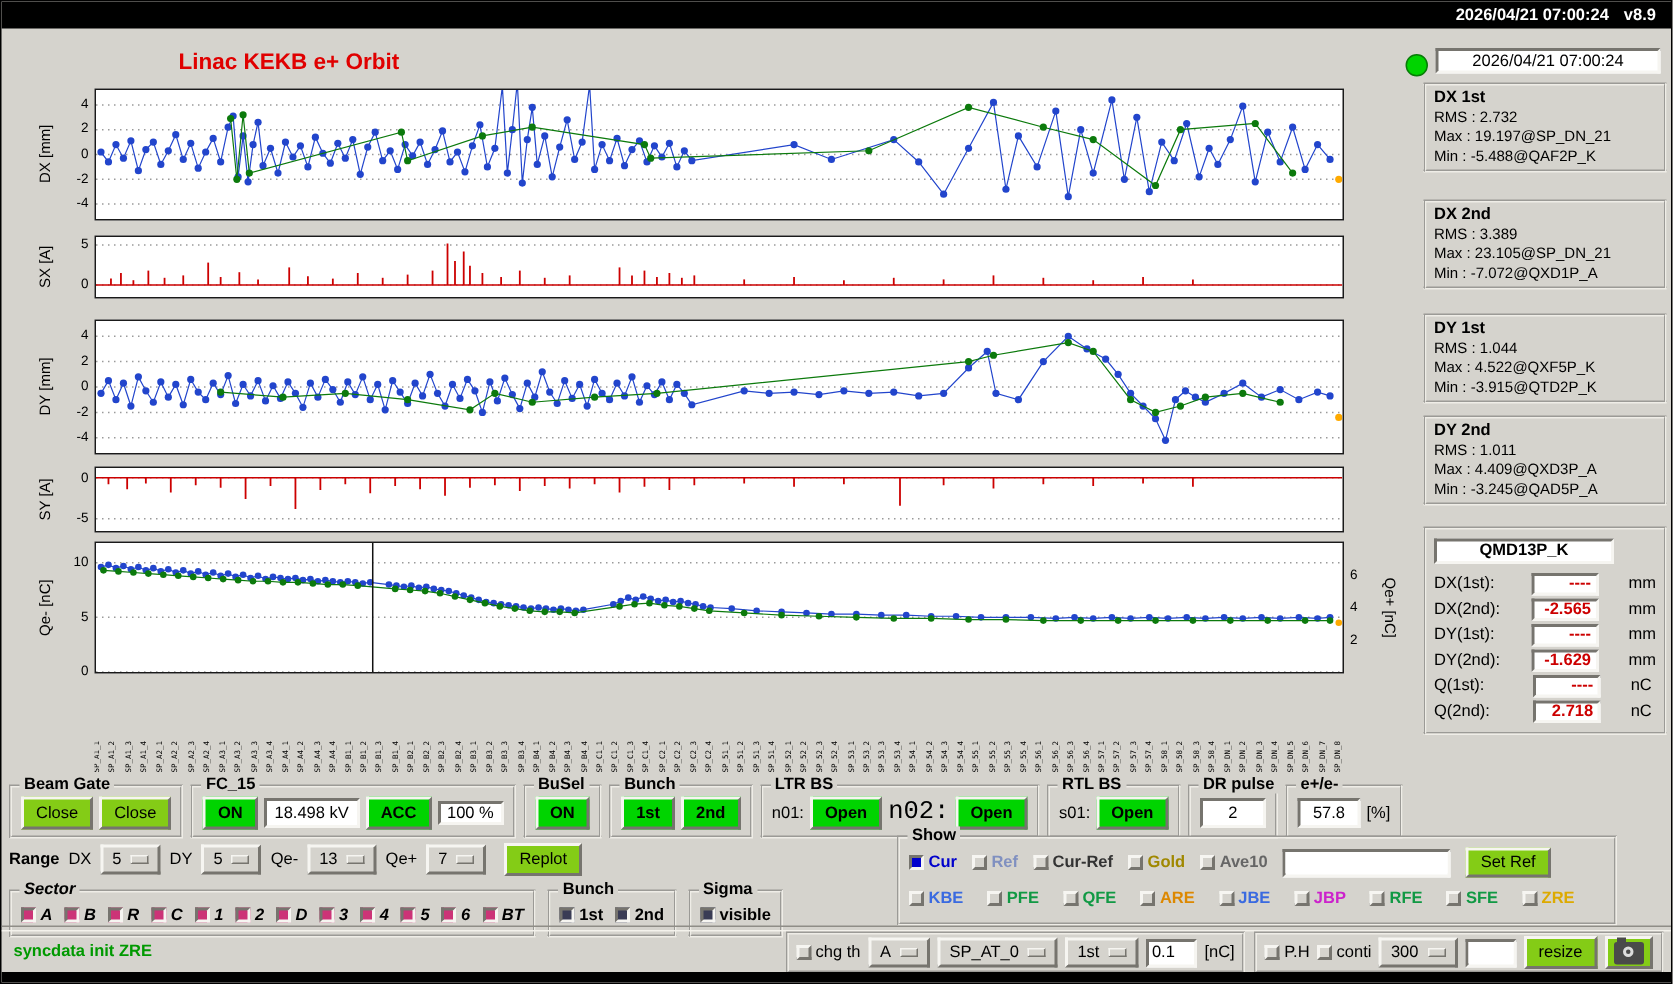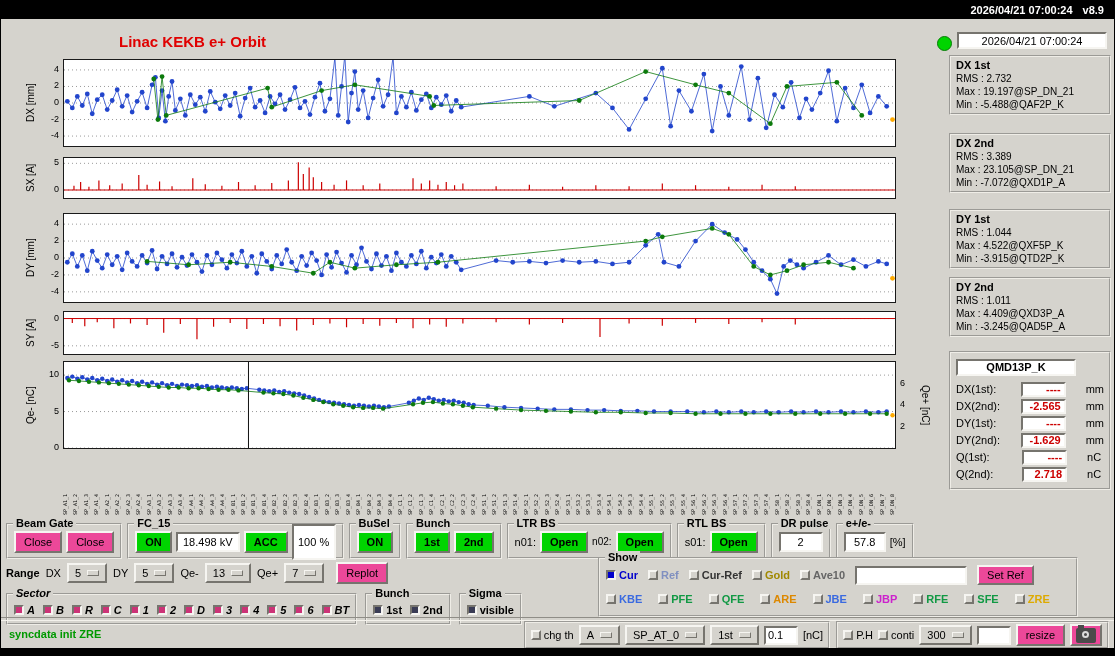--- a/index.html
+++ b/index.html
@@ -9,21 +9,21 @@
     font-size:11px;font-weight:bold;display:flex;justify-content:flex-end;align-items:center;gap:10px;
     padding-right:10px;box-sizing:border-box;}
   .red-title{position:absolute;left:118px;top:32px;color:#e00000;font-size:15px;font-weight:bold;}
   .lamp{position:absolute;left:936px;top:35px;width:13px;height:13px;border-radius:50%;
     background:#00d400;border:1px solid #077d07;}
   .dtbox{position:absolute;left:956px;top:31px;width:150px;height:17px;}
   .vbox{background:#fff;border-top:2px solid #76746e;border-left:2px solid #76746e;
     border-bottom:2px solid #f6f5f1;border-right:2px solid #f6f5f1;box-sizing:border-box;
     font-size:11px;color:#000;display:inline-flex;align-items:center;justify-content:center;padding:0 3px;}
   .vbox.red{color:#cc0000;font-weight:bold;}
-  .btn{background:#ec4899;border-top:2px solid #f6f5f1;border-left:2px solid #f6f5f1;
+  .btn{background:#84cc16;border-top:2px solid #f6f5f1;border-left:2px solid #f6f5f1;
     border-bottom:2px solid #76746e;border-right:2px solid #76746e;box-sizing:border-box;
     font-size:11px;color:#000;display:inline-flex;align-items:center;justify-content:center;
     padding:1px 8px;height:22px;cursor:pointer;font-family:"Liberation Sans",sans-serif;}
   .btn.green{background:#00d400;font-weight:bold;}
   .dd{background:#d5d3cd;border-top:2px solid #f6f5f1;border-left:2px solid #f6f5f1;
     border-bottom:2px solid #76746e;border-right:2px solid #76746e;box-sizing:border-box;
     font-size:11px;display:inline-flex;align-items:center;gap:6px;padding:1px 6px;height:20px;cursor:pointer;}
   .dd-bar{width:10px;height:4px;background:#d5d3cd;border-top:1px solid #f6f5f1;border-left:1px solid #f6f5f1;
     border-bottom:1px solid #76746e;border-right:1px solid #76746e;}
   .grp{position:relative;border:2px groove #efede7;padding:4px 6px 3px 6px;display:flex;
@@ -845,36 +845,36 @@
     <div class="grp">
       <span class="grp-label">Beam Gate</span>
       <button class="btn">Close</button>
       <button class="btn">Close</button>
     </div>
     <div class="grp">
       <span class="grp-label">FC_15</span>
       <button class="btn green">ON</button>
       <span class="vbox" style="height:20px;min-width:64px;">18.498 kV</span>
       <button class="btn green">ACC</button>
-      <span class="vbox" style="height:36px;min-width:44px;">100 %</span>
+      <span class="vbox" style="height:16px;min-width:44px;">100 %</span>
     </div>
     <div class="grp">
       <span class="grp-label">BuSel</span>
       <button class="btn green">ON</button>
     </div>
     <div class="grp">
       <span class="grp-label">Bunch</span>
       <button class="btn green">1st</button>
       <button class="btn green">2nd</button>
     </div>
     <div class="grp">
       <span class="grp-label">LTR BS</span>
       <span style="font-size:11px;">n01:</span>
       <button class="btn green">Open</button>
-      <span style="font-size:10px;">n02:</span>
+      <span style="font-size:17px;font-family:Liberation Mono, monospace;">n02:</span>
       <button class="btn green">Open</button>
     </div>
     <div class="grp">
       <span class="grp-label">RTL BS</span>
       <span style="font-size:11px;">s01:</span>
       <button class="btn green">Open</button>
     </div>
     <div class="grp">
       <span class="grp-label">DR pulse</span>
       <span class="vbox" style="height:20px;min-width:44px;">2</span>

